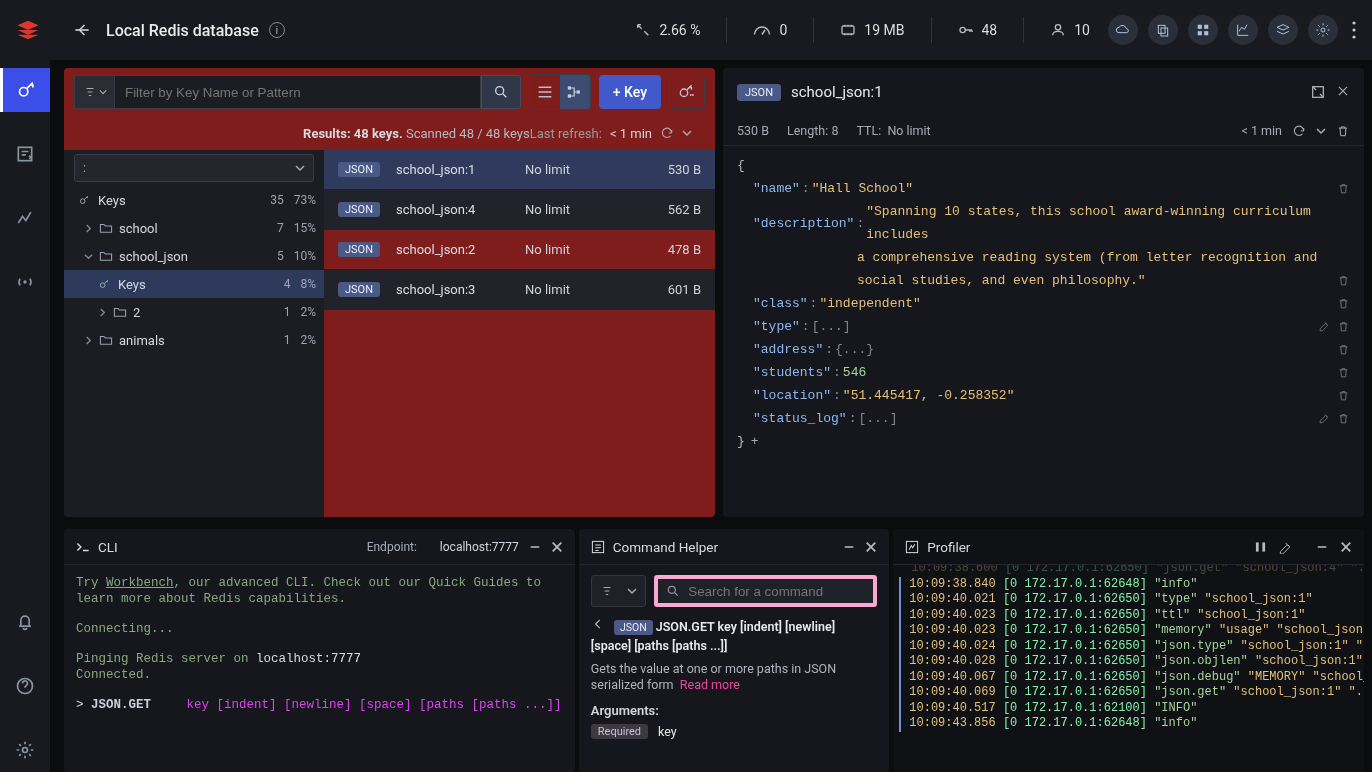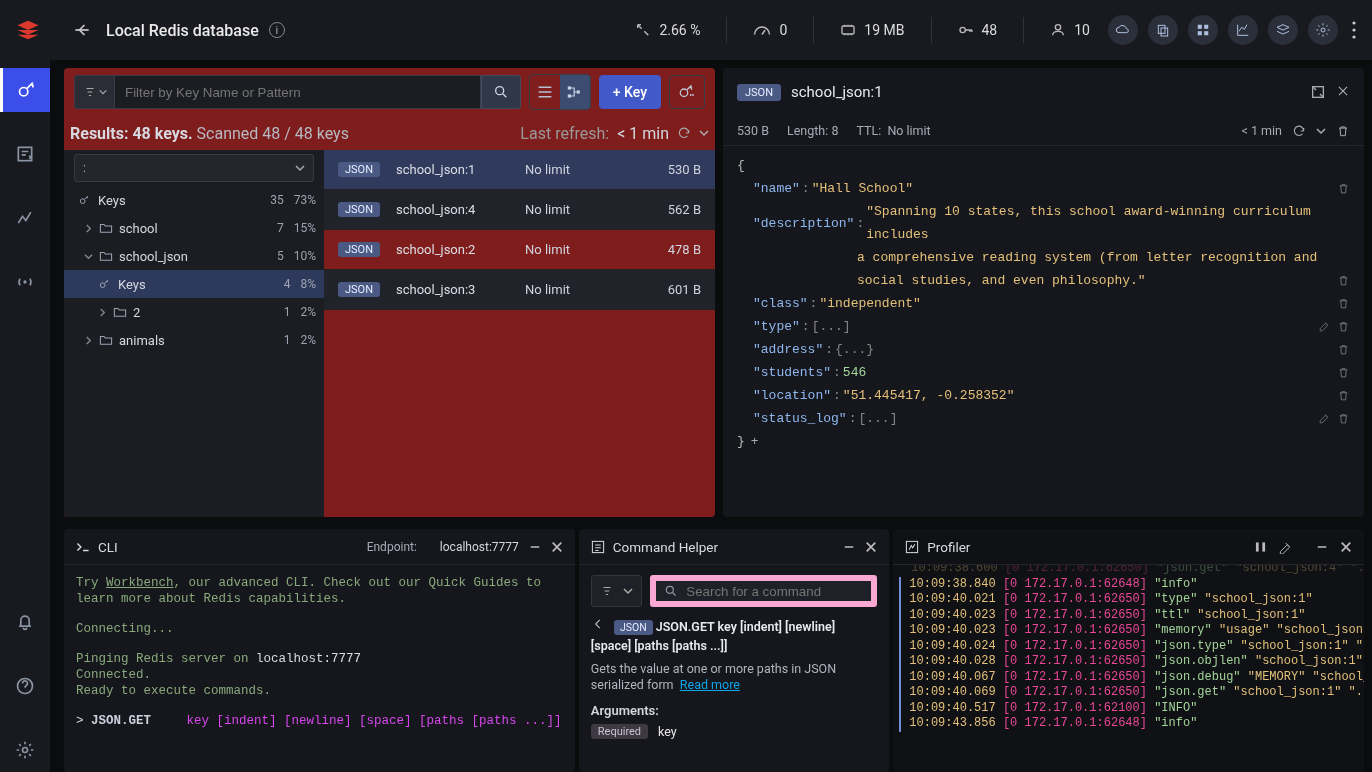--- a/index.html
+++ b/index.html
@@ -32,21 +32,21 @@
 .browsetop { height:48px; display:flex; align-items:center; padding:8px 10px; gap:8px; }
 .filterbox { display:flex; align-items:center; flex:1; }
 .filtersel { width:40px; height:34px; background:#2a2d35; border:1px solid #3a3d46; border-right:none; border-radius:3px 0 0 3px; display:flex; align-items:center; justify-content:center; color:#aaa; }
 .filterinput { flex:1; height:34px; background:#1b1d22; border:1px solid #3a3d46; color:#999; padding:0 10px; outline:none; }
 .searchbtn { width:40px; height:34px; background:#303748; border:1px solid #434b60; border-radius:0 3px 3px 0; display:flex; align-items:center; justify-content:center; color:#cfd6e5; }
 .viewtog{ display:flex; border:1px solid #3a3d46; border-radius:4px; overflow:hidden; }
 .viewbtn { width:30px; height:34px; display:flex; align-items:center; justify-content:center; color:#b7bfd1; }
 .viewbtn.active{ background:#3c4b70; }
 .addkey { height:34px; padding:0 14px; background:#425ac9; color:#fff; border-radius:4px; display:flex;align-items:center; font-weight:500; font-size:14px; }
 .bulkbtn{ width:36px; height:34px; border:1px solid #3a3d46; border-radius:4px; display:flex;align-items:center; justify-content:center; color:#c0c7d8; }
-.browsersub { height:34px; display:flex; align-items:center; padding:0 6px; font-size:16px; color:#b5b9c2; justify-content:space-between; }
+.browsersub { height:34px; display:flex; align-items:center; padding:0 23px; font-size:13px; color:#b5b9c2; justify-content:flex-end; }
 .browsersub .lr{ display:flex; align-items:center; gap:8px; color:#999; }
 .browsebody { flex:1; display:flex; }
 .tree { width:260px; background:#1b1d22; border-right:0; }
 .treesel { height:28px; margin:4px 10px; background:#24262d; border:1px solid #383b45; border-radius:3px; display:flex; align-items:center; padding:0 8px; color:#aaa; font-size:12px; }
 .treerow { height:28px; display:flex; align-items:center; padding:0 8px 0 14px; color:#d5d8df; font-size:13px; }
 .treerow .lbl{ flex:1; display:flex; align-items:center; gap:6px; }
 .treerow .nums { display:flex; gap:10px; color:#9da3b0; font-size:12px; }
 .treerow.sub1{ padding-left:20px; }
 .treerow.sub2{ padding-left:34px; }
 .treerow.sel { background:#2e3a5c; }
@@ -96,37 +96,37 @@
 .cliwht{ color:#d9dbe0; }
 .prompt{ color:#d6d9df; }
 .clicm{ color:#cbd0dc; }
 .cligray{ color:#d946ef;margin-left:28px; }
 .link{ text-decoration: underline; }
 
 
 .helper { flex:0.62; }
 .helper .searchrow { display:flex; gap:8px; margin-bottom:10px; }
 .hfilter{ width:80px; height:32px; background:#1e2127; border:1px solid #33363e; border-radius:3px; display:flex; align-items:center; padding:0 8px; color:#aaa; justify-content:space-between;}
-.hsearch{ flex:1; height:32px; background:#1e2127; border:6px solid #f9a8d4; border-radius:3px; display:flex; align-items:center; padding:0 8px; gap:8px; color:#8f95a2; }
+.hsearch{ flex:1; height:32px; background:#1e2127; border:4px solid #f9a8d4; border-radius:3px; display:flex; align-items:center; padding:0 8px; gap:8px; color:#8f95a2; }
 .hsearch input{ background:none; border:none; outline:none; color:#ccc; flex:1; }
 .htag{ padding:1px 6px; background:#4b5a85; border-radius:3px; font-size:10.5px; color:#e6ecff; }
 .hback{ color:#b5b9c2; margin-right:6px; display:inline-flex; }
 .hhead{ color:#dcdfe6; line-height:18px; }
 .hhead b{ color:#e8eaef; font-weight:600;}
 .hdesc{ color:#b0b4be; margin-top:6px; line-height:16px; }
-.hdesc a{ color:#0ea5e9; text-decoration:underline; }
+.hdesc a{ color:#ec4899; }
 .hargs{ margin-top:10px; color:#d3d6dd; font-weight:600; font-size:13px; }
 .argrow{ margin-top:6px; display:flex; gap:10px; align-items:center; }
 .req{ padding:1px 7px; background:#3c3942; border-radius:3px; font-size:11px; color:#c8c2d1; }
 
 
 .profiler { flex:0.94; background:#0f1114; }
 .profbody { padding:6px 12px; font-size:12px; line-height:15.5px; color:#b8bcc5; overflow:hidden; }
 .pts{ color:#e4c07a; }
-.psrc{ color:#ec4899; }
+.psrc{ color:#86efac; }
 .pcmd{ color:#a4d59a; }
 .parg{ color:#e4c07a; }
 .pl{ white-space:nowrap; border-left:2px solid transparent; padding-left:4px;}
 .pl.frame{ border-left:2px solid #708fd8; margin-left:-6px; padding-left:8px;}
 
 svg{ display:block; }
 </style>
 </head>
 <body>
 
@@ -673,21 +673,20 @@
           </span>
       </div>
     </div>
     <div class="pbody mono">
       <div><span class="grn">Try </span><span class="grn link">Workbench</span><span class="grn">, our advanced CLI. Check out our Quick Guides to learn more about Redis capabilities.</span></div>
       <div style="height:14px"></div>
       <div class="grn">Connecting...</div>
       <div style="height:14px"></div>
       <div><span class="grn">Pinging Redis server on </span><span class="cliwht">localhost:7777</span></div>
       <div class="grn">Connected.</div>
-      <div class="grn">Ready to execute commands.</div>
       <div style="height:14px"></div>
       <div><span class="prompt">&gt; </span><b class="clicm">JSON.GET </b><span class="cligray">key [indent] [newline] [space] [paths [paths ...]]</span></div>
     </div>
   </div>
 
   <div class="panel helper">
     <div class="phead">
       <div class="ptitle">
           <span>
             <svg width="14" height="14" viewBox="0 0 20 20">

